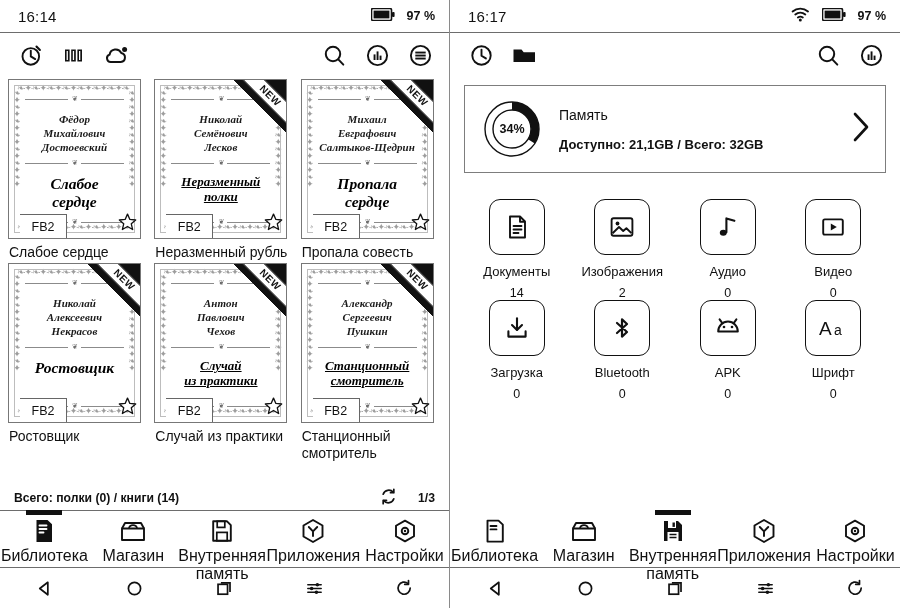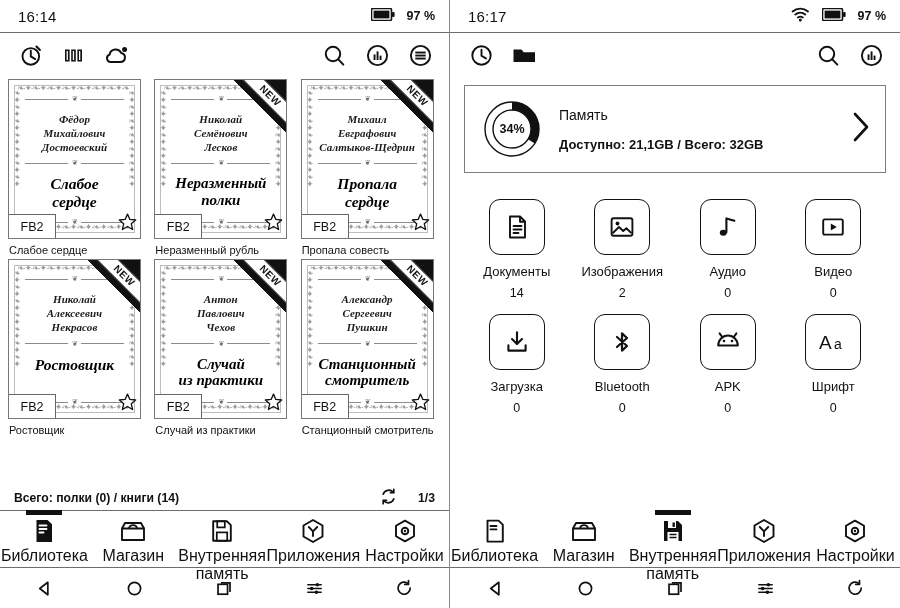--- a/index.html
+++ b/index.html
@@ -62,30 +62,30 @@
   }
   .rule { width: 100%; display: flex; align-items: center; justify-content: center; gap: 4px; margin: 5px 0 3px; }
   .rule i { display:block; height: 1px; background: #8b8b8b; flex: 1 1 auto; }
   .rule b { font-size: 7px; color: #6b6b6b; font-weight: 400; letter-spacing: -1px; }
   .c-title {
     font-family: "Liberation Serif", serif;
     font-style: italic; font-weight: 700;
     font-size: 15.5px; line-height: 1.12; color: #000;
     margin-top: 5px;
   }
-  .c-title.small { font-size: 15px; }
+  .c-title.small { font-size: 13px; text-decoration: underline; }
   .orn-band { position: absolute; left: 8px; right: 8px; height: 9px; color: #9d9d9d;
               font-size: 9px; letter-spacing: -1.5px; overflow: hidden; white-space: nowrap; pointer-events: none; }
   .orn-band.top { top: 3px; } .orn-band.bot { bottom: 7px; }
   .orn-side { position: absolute; top: 10px; bottom: 18px; width: 10px; color: #9d9d9d;
               font-size: 9px; line-height: 7px; overflow: hidden; pointer-events: none; text-align: center; }
   .orn-side.l { left: 3px; } .orn-side.r { right: 3px; }
 
   .fb2 {
-    position: absolute; left: 0; bottom: 0;
+    position: absolute; left: 11px; bottom: 0;
     min-width: 47px; height: 24px;
     border-top: 1px solid #666; border-right: 1px solid #666;
     background: #fff;
     display: flex; align-items: center; justify-content: center;
     font-size: 12.5px; color: #111; padding: 0 7px;
     z-index: 3;
   }
   .star { position: absolute; right: 3px; bottom: 2px; z-index: 3; }
   .ribbon {
     position: absolute; top: 0; right: 0; width: 52px; height: 52px; overflow: hidden; z-index: 4;
@@ -94,21 +94,21 @@
     position: absolute; display: block; width: 80px;
     padding: 1px 0 2px; background: #fff;
     border-top: 1.6px solid #111; border-bottom: 1.6px solid #111;
     color: #111; font-size: 10px; font-weight: 700; letter-spacing: .5px;
     text-align: center;
     transform: rotate(45deg);
     top: 8px; right: -24px;
   }
   .ribbon-fill { position:absolute; top:0; right:0; width:52px; height:52px;
                  background: linear-gradient(45deg, transparent 49.6%, #111 49.6%); }
-  .b-title { font-size: 11px; line-height: 1.22; color: #111; margin: 5px 0 0 1px; max-width: 133px; }
+  .b-title { font-size: 14px; line-height: 1.22; color: #111; margin: 5px 0 0 1px; max-width: 133px; }
 
   
   .lib-footer {
     flex: 0 0 26px; height: 26px;
     display: flex; align-items: center; justify-content: space-between;
     padding: 0 14px 0 14px;
     border-bottom: 1.5px solid #6d6d6d;
     font-size: 12.2px;
     font-weight: bold;
   }
@@ -124,21 +124,21 @@
   }
   .donut { position: relative; width: 62px; height: 62px; flex: 0 0 62px; }
   .donut-pct {
     position: absolute; inset: 0; display: flex; align-items: center; justify-content: center;
     font-size: 12.5px; font-weight: 700; color: #111;
   }
   .mem-text { flex: 1 1 auto; display: flex; flex-direction: column; gap: 14px; }
   .mem-title { font-size: 14px; color: #111; }
   .mem-sub { font-size: 13px; font-weight: 700; color: #111; }
 
-  .cat-grid { display: grid; grid-template-columns: repeat(4, 1fr); row-gap: 14px; margin-top: 26px; }
+  .cat-grid { display: grid; grid-template-columns: repeat(4, 1fr); margin-top: 26px; }
   .cat { display: flex; flex-direction: column; align-items: center; gap: 9px; cursor: pointer; }
   .cat-box {
     width: 56px; height: 56px; border: 1.6px solid #111; border-radius: 11px;
     display: flex; align-items: center; justify-content: center;
   }
   .cat-label { font-size: 13px; color: #111; }
   .cat-count { font-size: 12.5px; color: #111; margin-top: -2px; }
 
   
   .tabbar {

